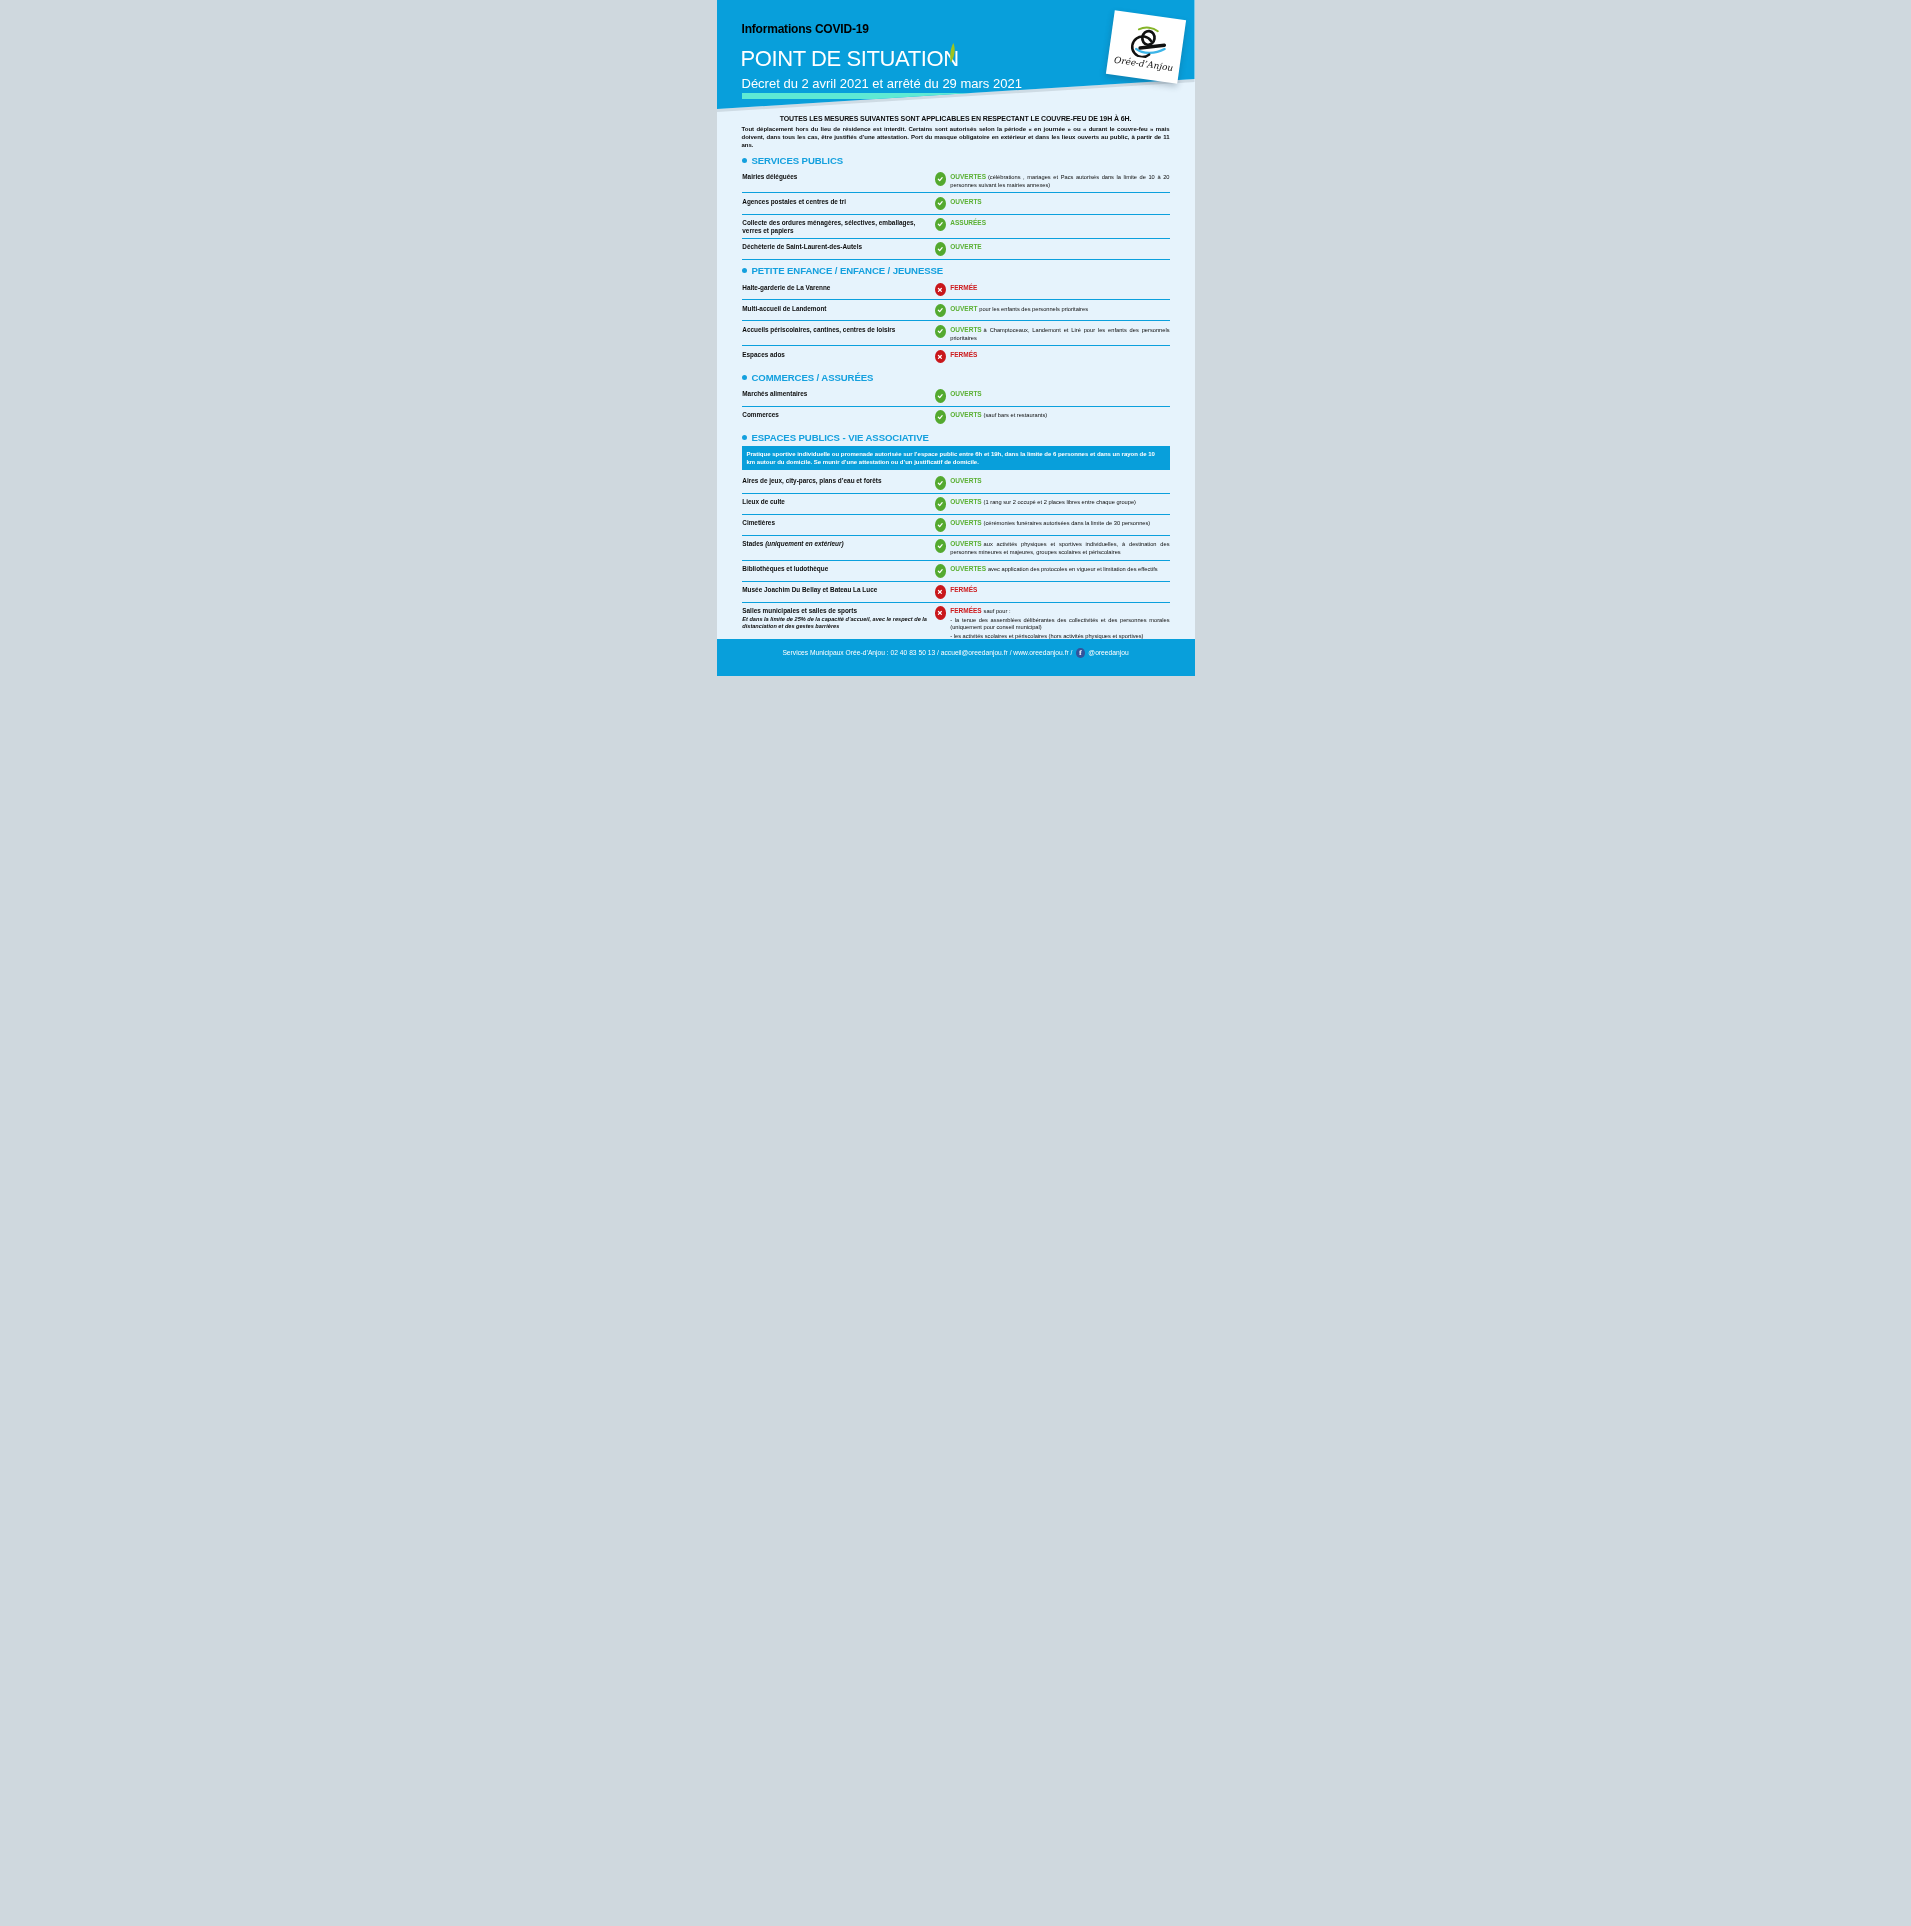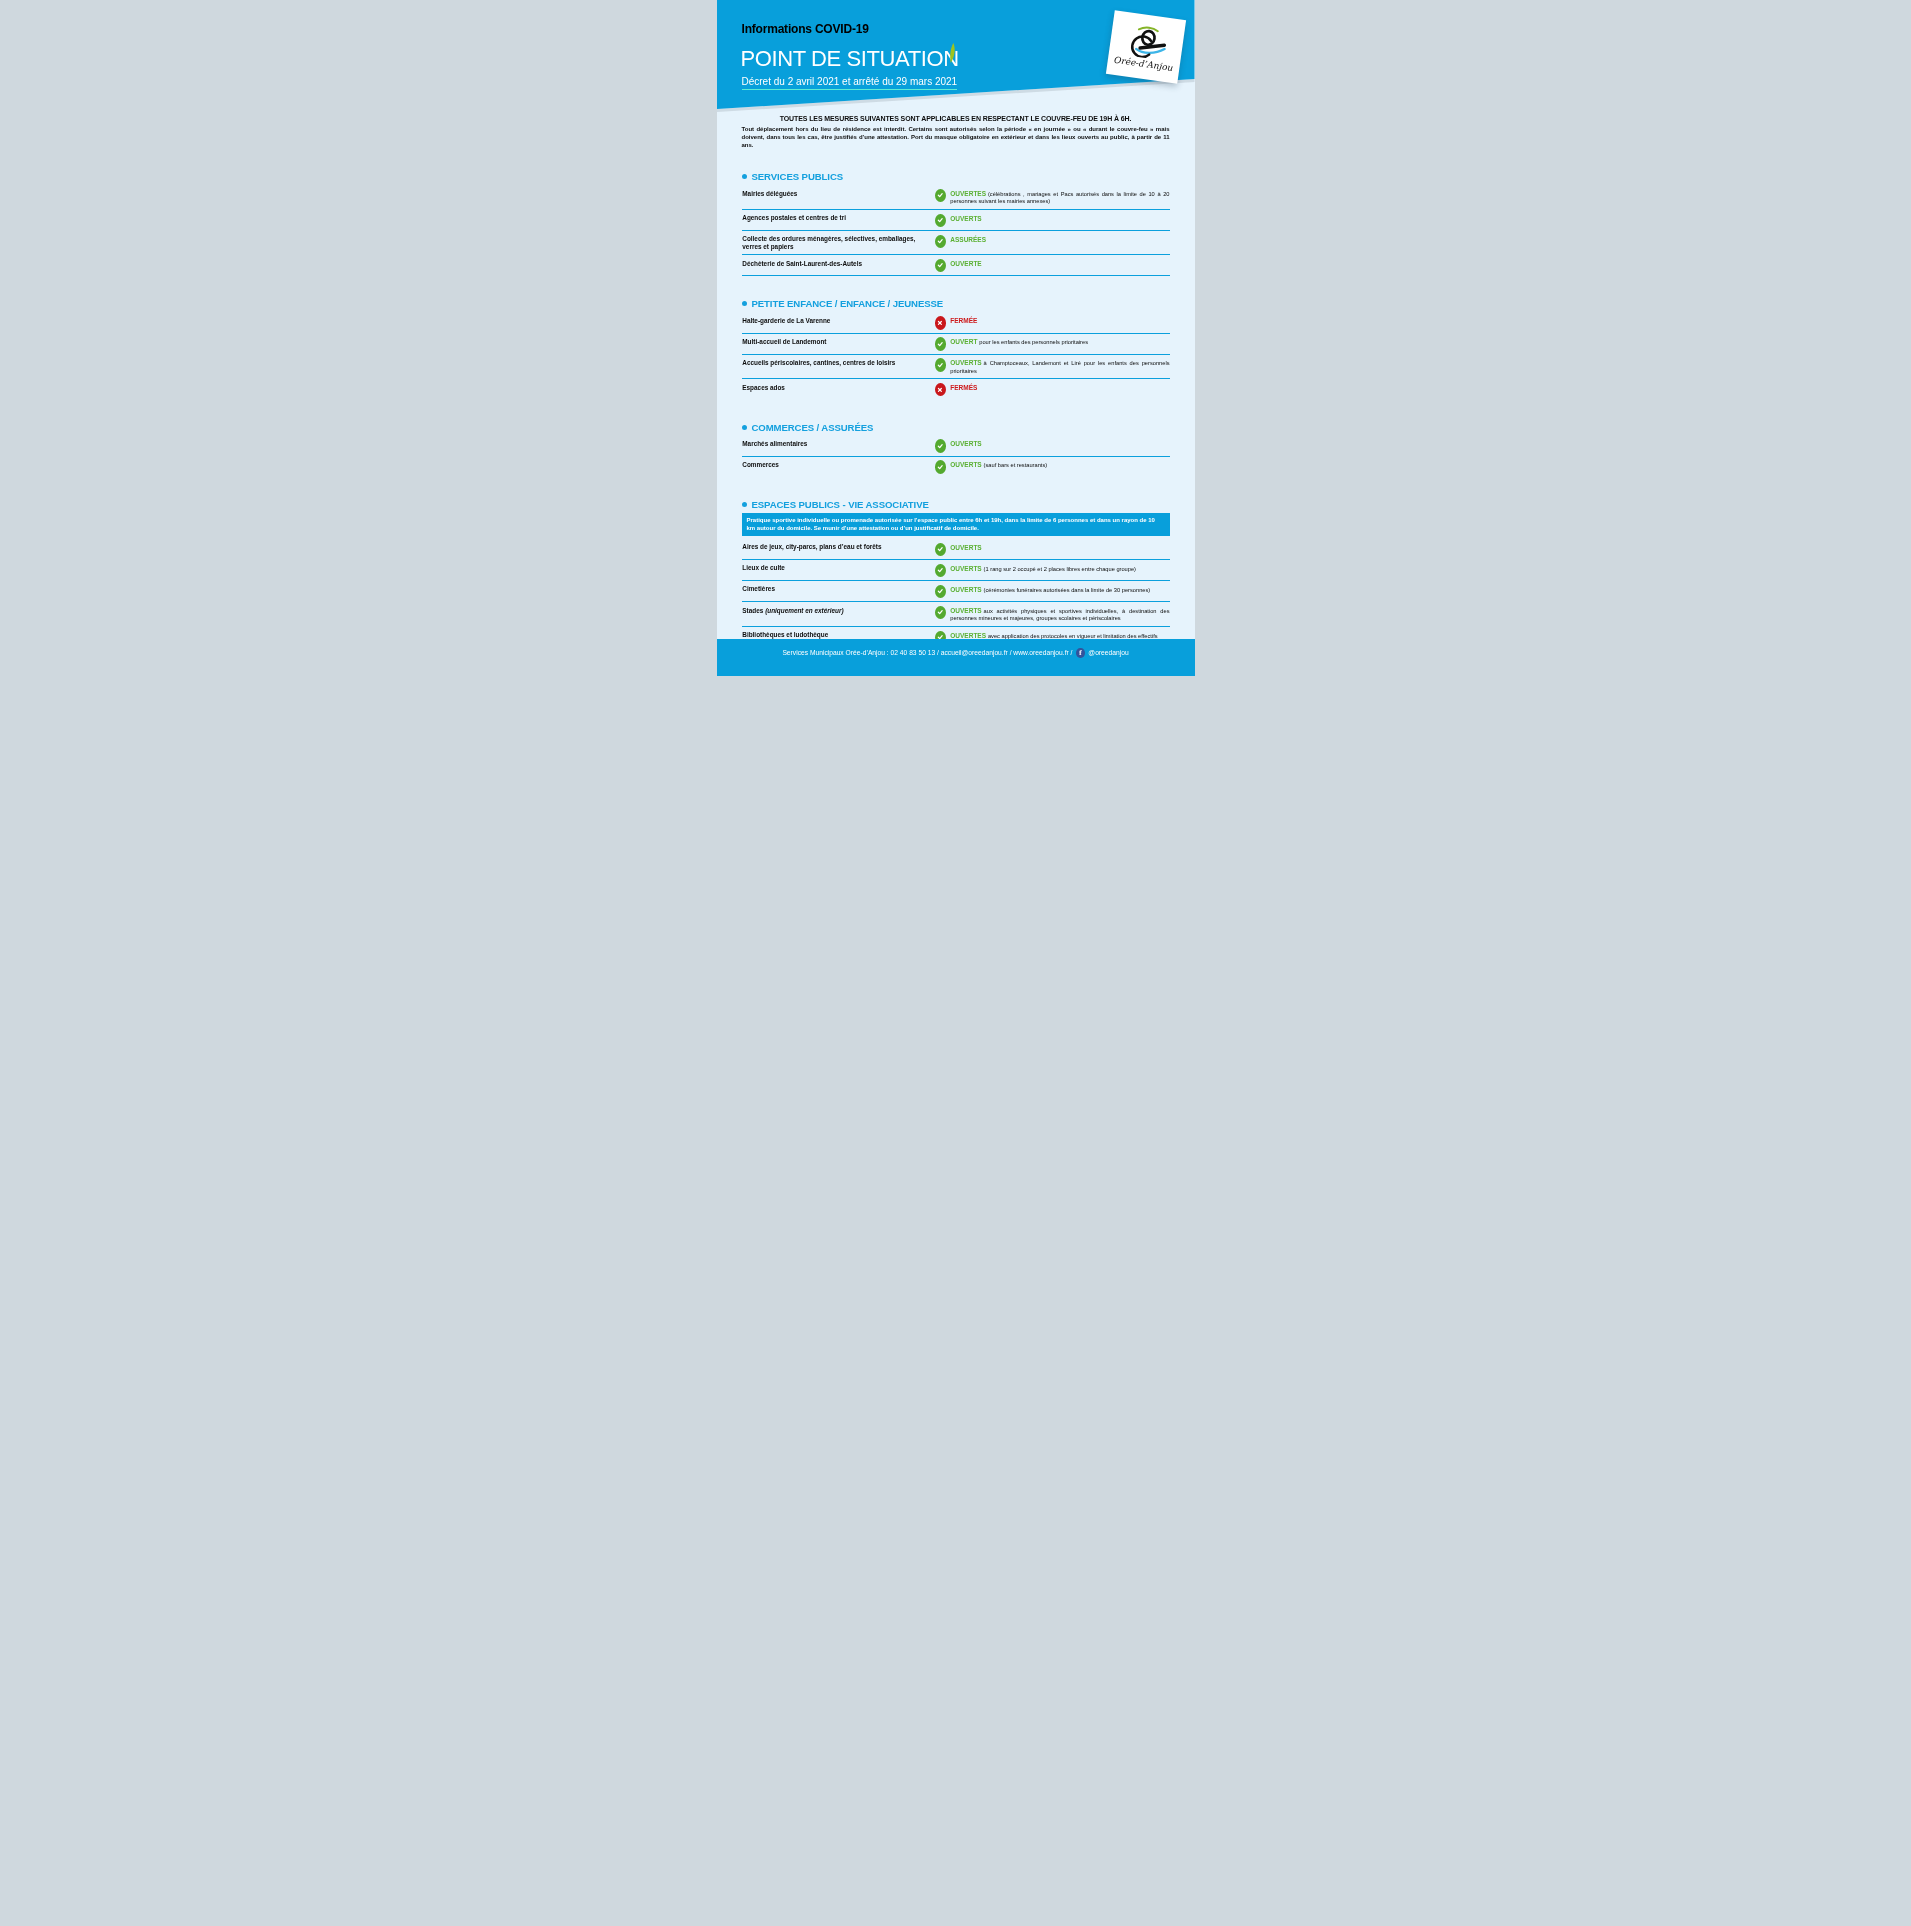--- a/index.html
+++ b/index.html
@@ -15,36 +15,36 @@
     clip-path:polygon(0 109px,100% 79px,100% 82px,0 112px);
   }
   .header-band{
     position:absolute;top:0;left:0;width:100%;height:109px;z-index:2;
     background:#089fdb;
     clip-path:polygon(0 0,100% 0,100% 79px,0 109px);
   }
   .app-title{position:absolute;left:25px;top:22.3px;margin:0;font-size:12px;font-weight:bold;letter-spacing:-0.2px;color:#000;}
   .sub-title{position:absolute;left:24px;top:46px;margin:0;font-size:22px;font-weight:400;letter-spacing:-0.4px;color:#fff;}
   .leaf{position:absolute;left:231px;top:43px;}
-  .decree{position:absolute;left:25px;top:76px;margin:0;font-size:10px;font-weight:400;color:#fff;
-    border-bottom:1px solid #5eead4;padding-bottom:1.9px;}
+  .decree{position:absolute;left:25px;top:76px;margin:0;font-size:13px;font-weight:400;color:#fff;
+    border-bottom:6px solid #5eead4;padding-bottom:1.9px;}
   
   .logo-card{
     position:absolute;top:15.4px;right:13px;width:72px;height:64px;z-index:3;
     background:#fff;transform:rotate(8deg);
     box-shadow:0 3.1px 6.2px rgba(30,55,75,.28);
     display:flex;flex-direction:column;align-items:center;justify-content:center;gap:0.8px;
   }
   .logo-text{font-family:"DejaVu Serif","Liberation Serif",serif;font-style:italic;font-size:8.9px;color:#111;}
   
   .content{position:relative;z-index:0;padding-top:115px;}
   .intro{padding:0 25px;}
   .intro-heading{margin:0 0 2.7px;text-align:center;font-size:7px;font-weight:bold;letter-spacing:-0.1px;}
   .intro-body{margin:0;font-size:6px;font-weight:bold;line-height:1.36;text-align:justify;}
-  .section{padding:0 25px;margin-top:22px;}
+  .section{padding:0 25px;margin-top:5px;}
   .section-title{display:flex;align-items:center;gap:5px;margin:5.4px 0 3.1px;
     color:#14a0de;font-size:9.6px;font-weight:bold;letter-spacing:-0.1px;}
   .dot{width:5px;height:5px;border-radius:50%;background:#14a0de;flex:0 0 auto;}
   .banner{background:#089fdb;color:#fff;font-weight:bold;font-size:6px;line-height:1.34;
     padding:3.5px 5px;margin:1.5px 0 3.1px;}
   .row{display:flex;align-items:flex-start;padding:3.1px 0;}
   .row + .row{border-top:1.2px solid #0ba0dd;}
   .rows.trail{border-bottom:1.2px solid #0ba0dd;}
   .label{flex:0 0 193px;box-sizing:border-box;padding:1.2px 7px 0 0.8px;
     font-size:6.4px;font-weight:bold;line-height:1.24;}

